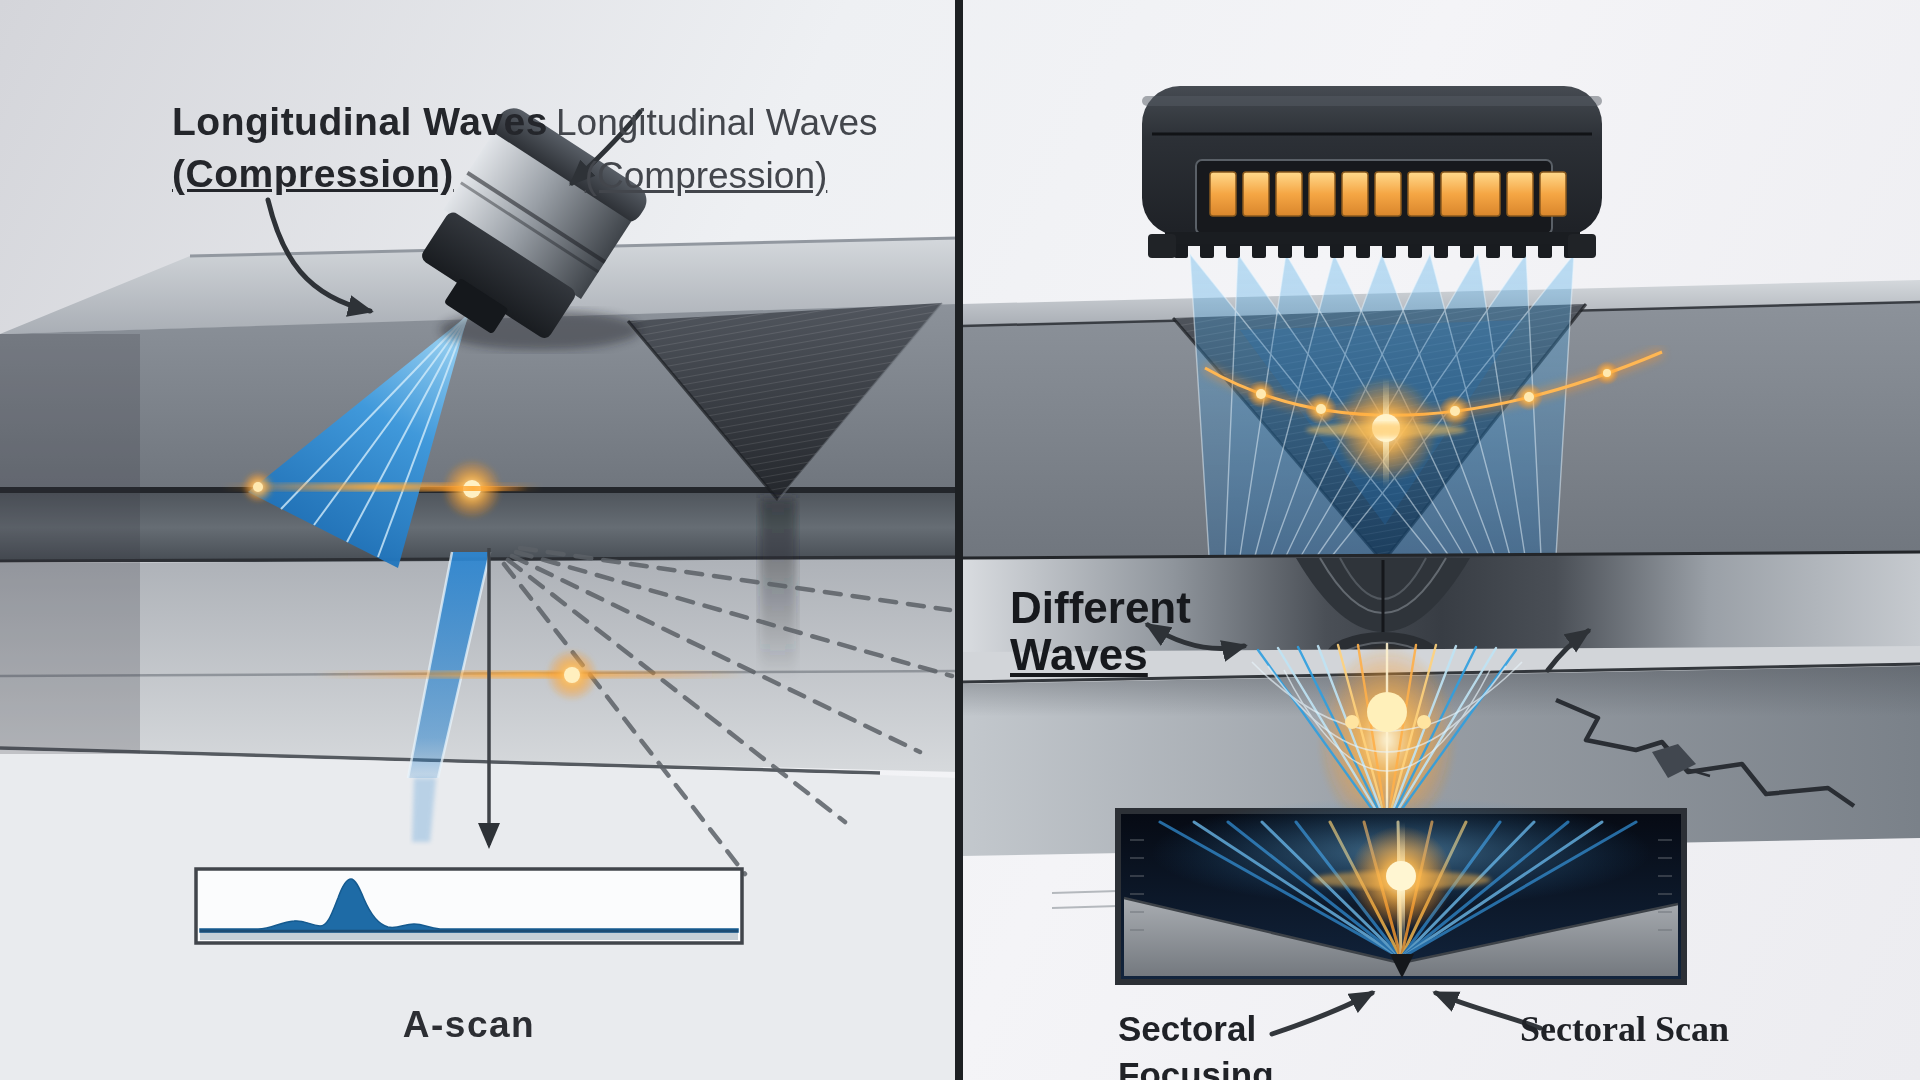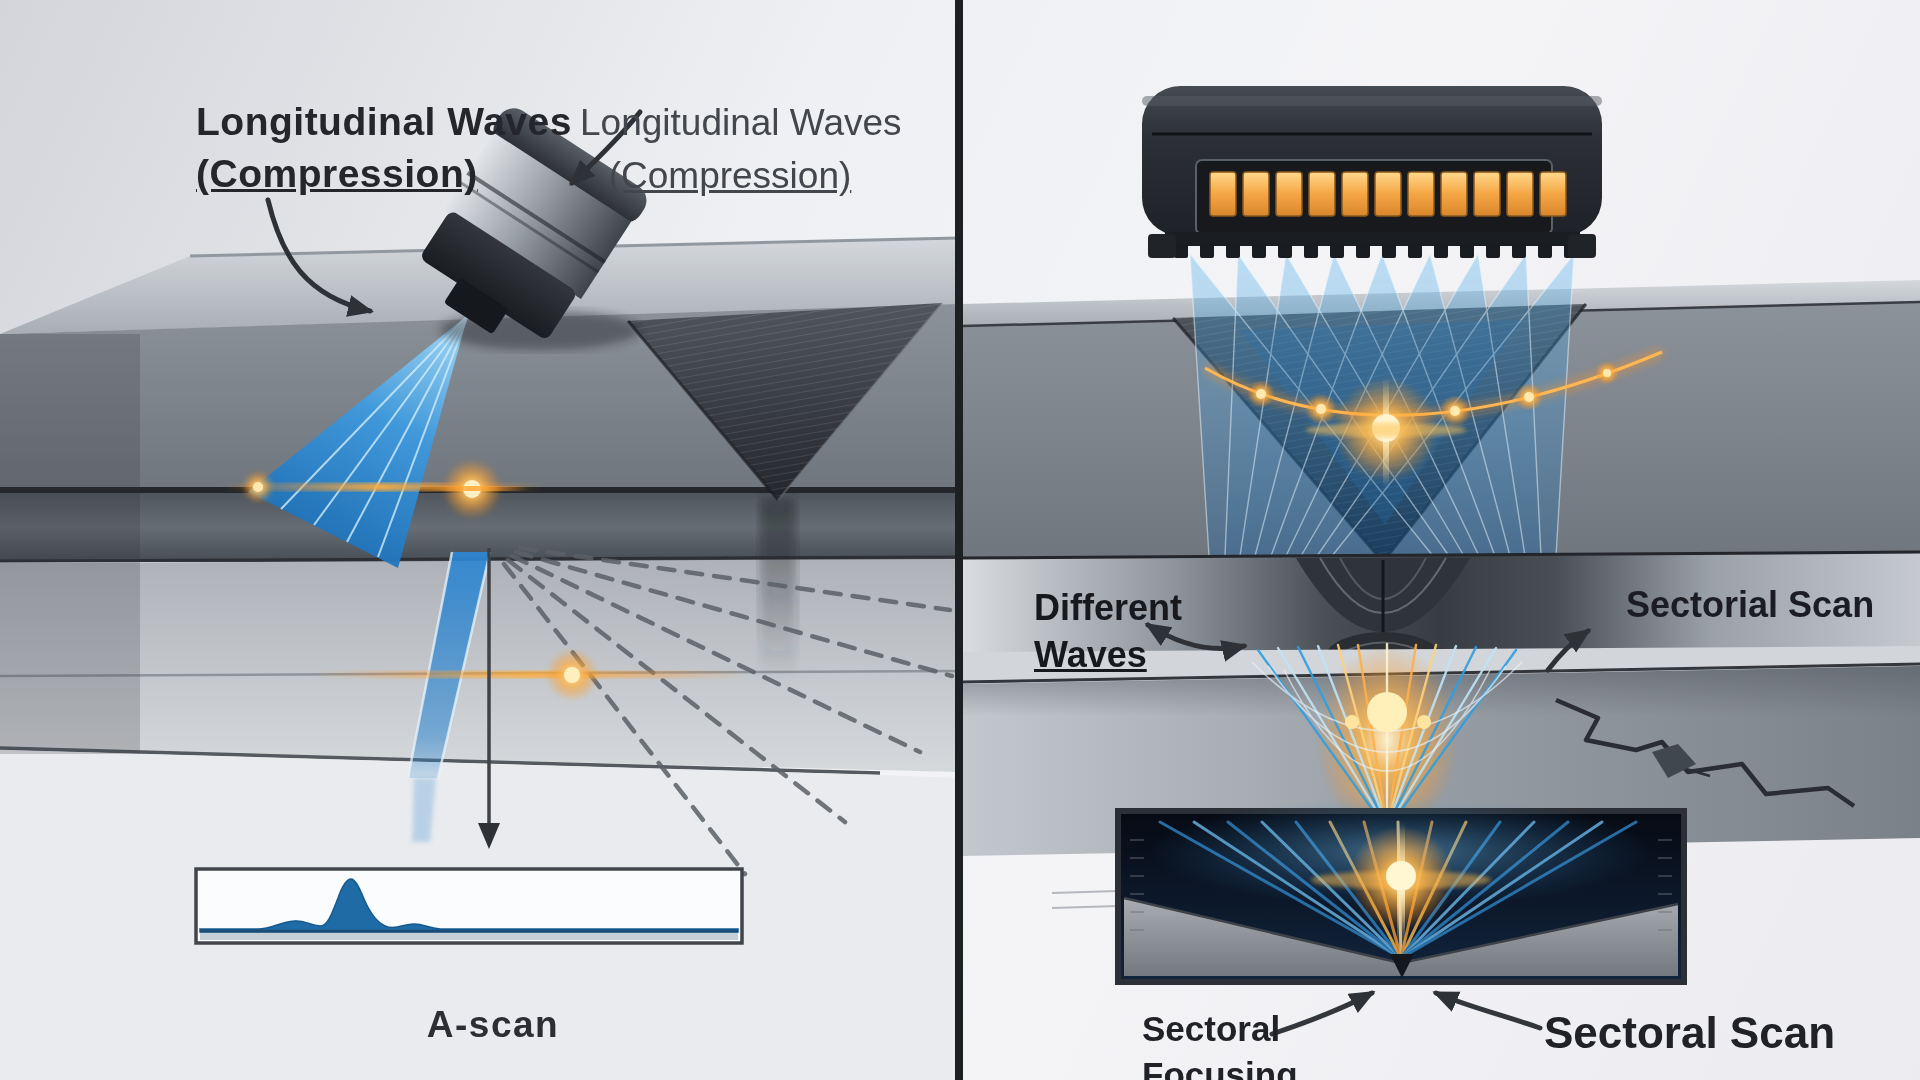--- a/index.html
+++ b/index.html
@@ -1,29 +1,29 @@
 <!DOCTYPE html>
 <html><head>
 <meta charset="utf-8">
 <style>
   html,body{margin:0;padding:0;background:#07080a;}
   #stage{position:relative;width:1920px;height:1080px;overflow:hidden;
          background:linear-gradient(115deg,#d4d5da 0%,#eef0f3 35%,#f4f4f7 60%,#ececf0 100%);
          font-family:"Liberation Sans", sans-serif;}
   #scene{position:absolute;left:0;top:0;}
-  .lbl{position:absolute;color:#24262b;white-space:nowrap;margin-left:24px;}
+  .lbl{position:absolute;color:#24262b;white-space:nowrap;}
   .lbl .l2{display:block;text-decoration:underline;}
   #lbl-long-bold{left:172px;top:96px;font-size:39px;line-height:52px;font-weight:700;letter-spacing:.5px;}
   #lbl-long-bold .l2{font-weight:600;}
   #lbl-long-plain{left:556px;top:96px;width:300px;text-align:center;font-size:37px;line-height:53px;font-weight:500;color:#43464c;}
   #lbl-ascan{left:196px;top:1004px;width:546px;text-align:center;font-size:37px;font-weight:600;letter-spacing:1.5px;color:#2c2e33;}
-  #lbl-diff-angles{left:1010px;top:584px;font-size:36px;line-height:47px;font-weight:600;color:#17191d;}
+  #lbl-diff-angles{left:1010px;top:584px;font-size:44px;line-height:47px;font-weight:600;color:#17191d;}
   #lbl-sectorial{left:1602px;top:584px;font-size:36px;font-weight:600;color:#1b1d22;}
   #lbl-dynamic{left:1118px;top:1006px;font-size:35px;line-height:46px;font-weight:600;color:#202227;}
-  #lbl-sectoral{left:1520px;top:1008px;font-size:44px;font-weight:600;color:#202227;}
+  #lbl-sectoral{left:1520px;top:1008px;font-size:36px;font-weight:600;color:#202227;font-family:Liberation Serif, serif;}
 </style>
 </head>
 <body>
 
 <div id="stage">
 
 <svg id="scene" width="1920" height="1080" viewBox="0 0 1920 1080">
   <defs>
     <linearGradient id="topFaceL" x1="0" y1="0" x2="0" y2="1">
       <stop offset="0" stop-color="#d4d8dc"></stop>
@@ -456,20 +456,19 @@
 <div class="lbl" id="lbl-long-plain">
   <span>Longitudinal Waves</span>
   <span class="l2">(Compression)</span>
 </div>
 <div class="lbl" id="lbl-ascan">A-scan</div>
 
 <div class="lbl" id="lbl-diff-angles">
   <span>Different</span>
   <span class="l2">Waves</span>
 </div>
-<div class="lbl" id="lbl-sectorial">Sectorial Scan</div>
 <div class="lbl" id="lbl-dynamic">
   <span>Sectoral</span>
   <span class="l2">Focusing</span>
 </div>
 <div class="lbl" id="lbl-sectoral">Sectoral Scan</div>
 
 </div>
 
 </body></html>

